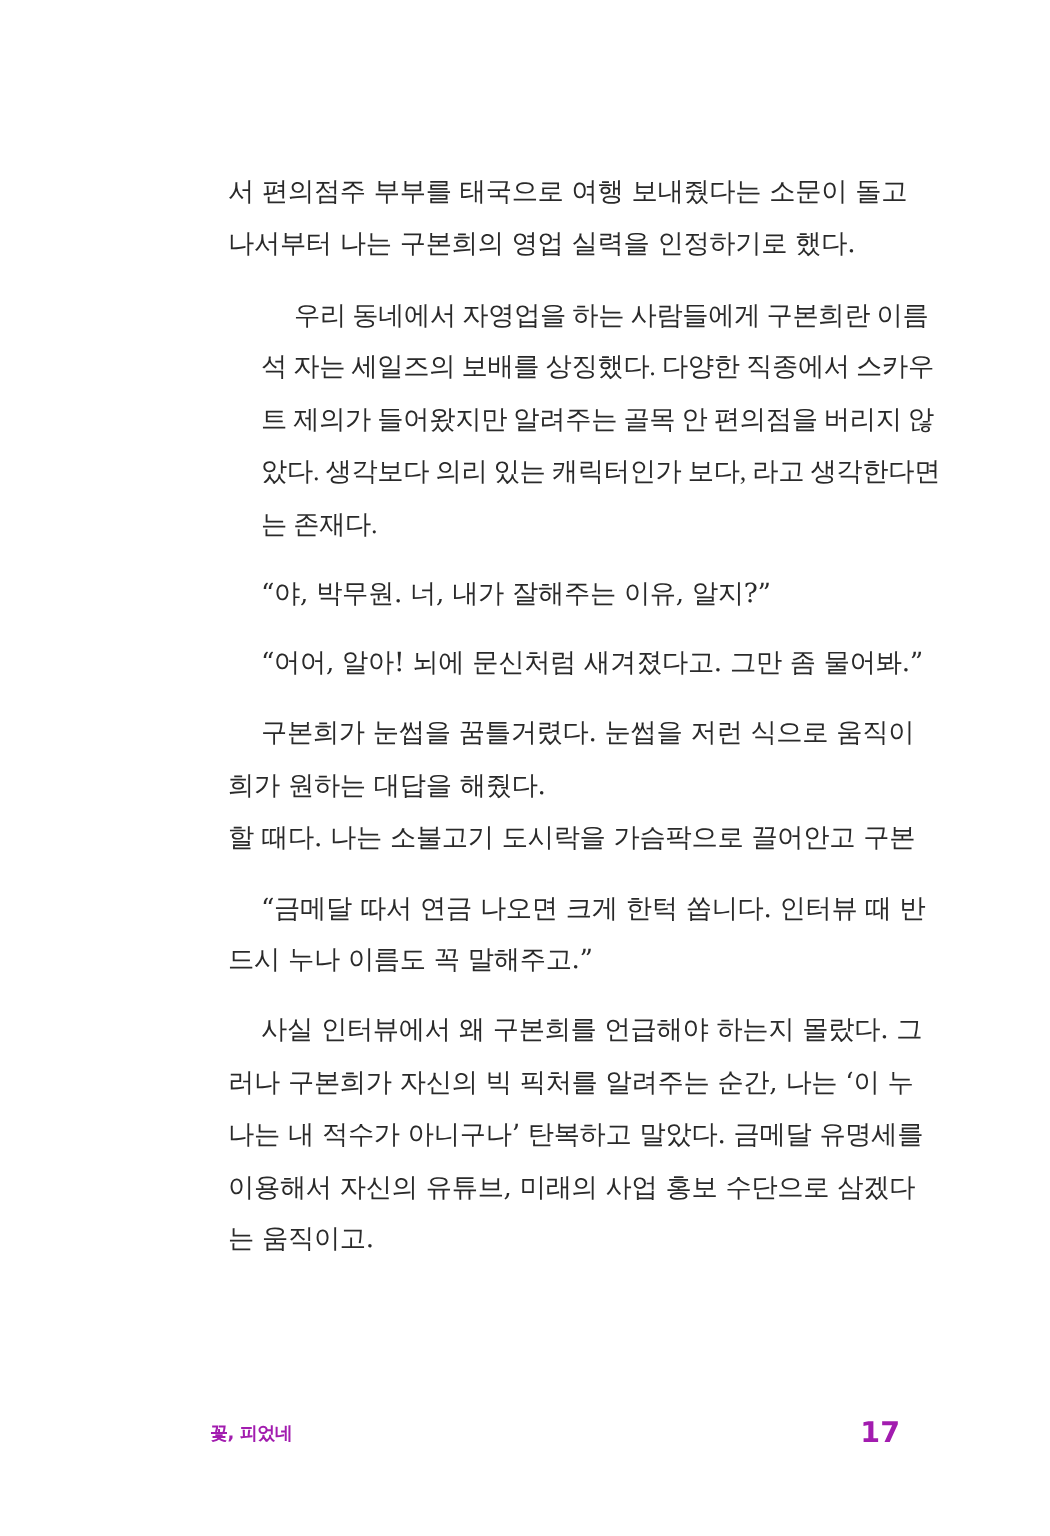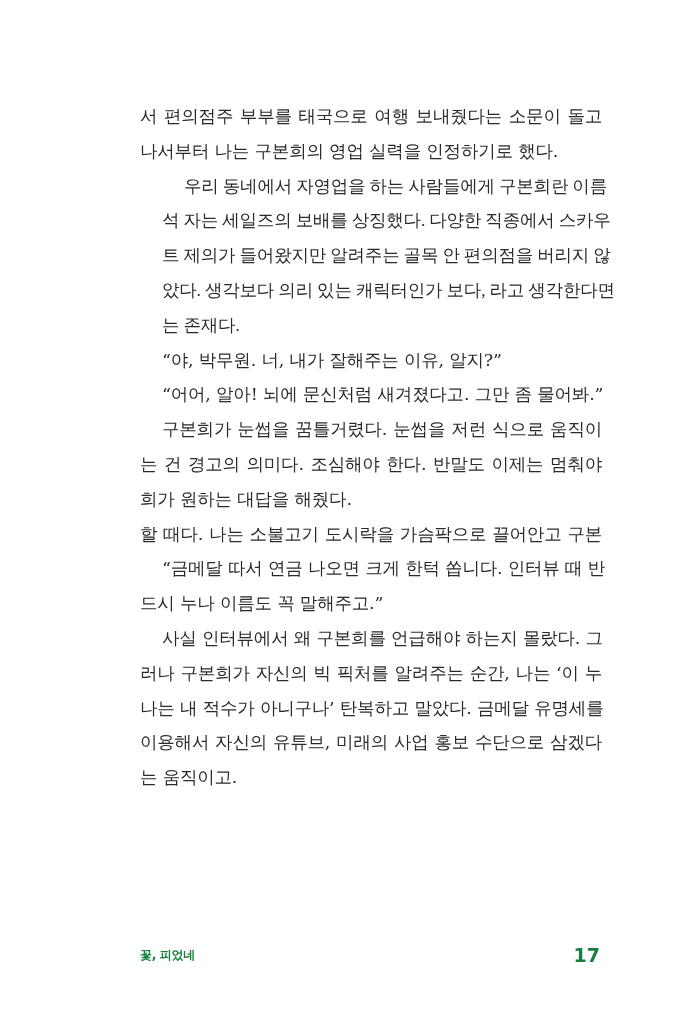--- a/index.html
+++ b/index.html
@@ -27,21 +27,21 @@
       width: 462px;
       font-family: "DejaVu Serif", "Liberation Serif", serif;
       font-size: 17.5px;
       line-height: 34.8px;
       color: #2a2a2a;
       text-align: justify;
       letter-spacing: -0.2px;
       word-break: keep-all;
     }
     .text-block p {
-      margin: 0;
+      margin: 12px;
       padding: 0;
     }
     .text-block p.indent {
       text-indent: 22px;
       font-family: Liberation Serif, serif;
     }
     .text-block .line {
       display: block;
       white-space: nowrap;
       text-align-last: justify;
@@ -54,21 +54,21 @@
       position: absolute;
       left: 140px;
       top: 944px;
       width: 460px;
       height: 22px;
       display: flex;
       justify-content: space-between;
       align-items: center;
       font-family: "DejaVu Sans", "Liberation Sans", sans-serif;
       font-weight: bold;
-      color: #15803d;
+      color: #a21caf;
     }
     .footer .book-title {
       font-size: 12px;
       letter-spacing: -0.3px;
     }
     .footer .page-number {
       font-size: 19px;
     }
   </style>
 </head>
@@ -93,21 +93,20 @@
     <p>
       <span class="line last" style="padding-left:22px">“야, 박무원. 너, 내가 잘해주는 이유, 알지?”</span>
     </p>
 
     <p>
       <span class="line last" style="padding-left:22px">“어어, 알아! 뇌에 문신처럼 새겨졌다고. 그만 좀 물어봐.”</span>
     </p>
 
     <p>
       <span class="line" style="padding-left:22px">구본희가 눈썹을 꿈틀거렸다. 눈썹을 저런 식으로 움직이</span>
-      <span class="line">는 건 경고의 의미다. 조심해야 한다. 반말도 이제는 멈춰야</span>
       <span class="line last">희가 원하는 대답을 해줬다.</span>
       <span class="line">할 때다. 나는 소불고기 도시락을 가슴팍으로 끌어안고 구본</span>
     </p>
 
     <p>
       <span class="line" style="padding-left:22px">“금메달 따서 연금 나오면 크게 한턱 쏩니다. 인터뷰 때 반</span>
       <span class="line last">드시 누나 이름도 꼭 말해주고.”</span>
     </p>
 
     <p>

